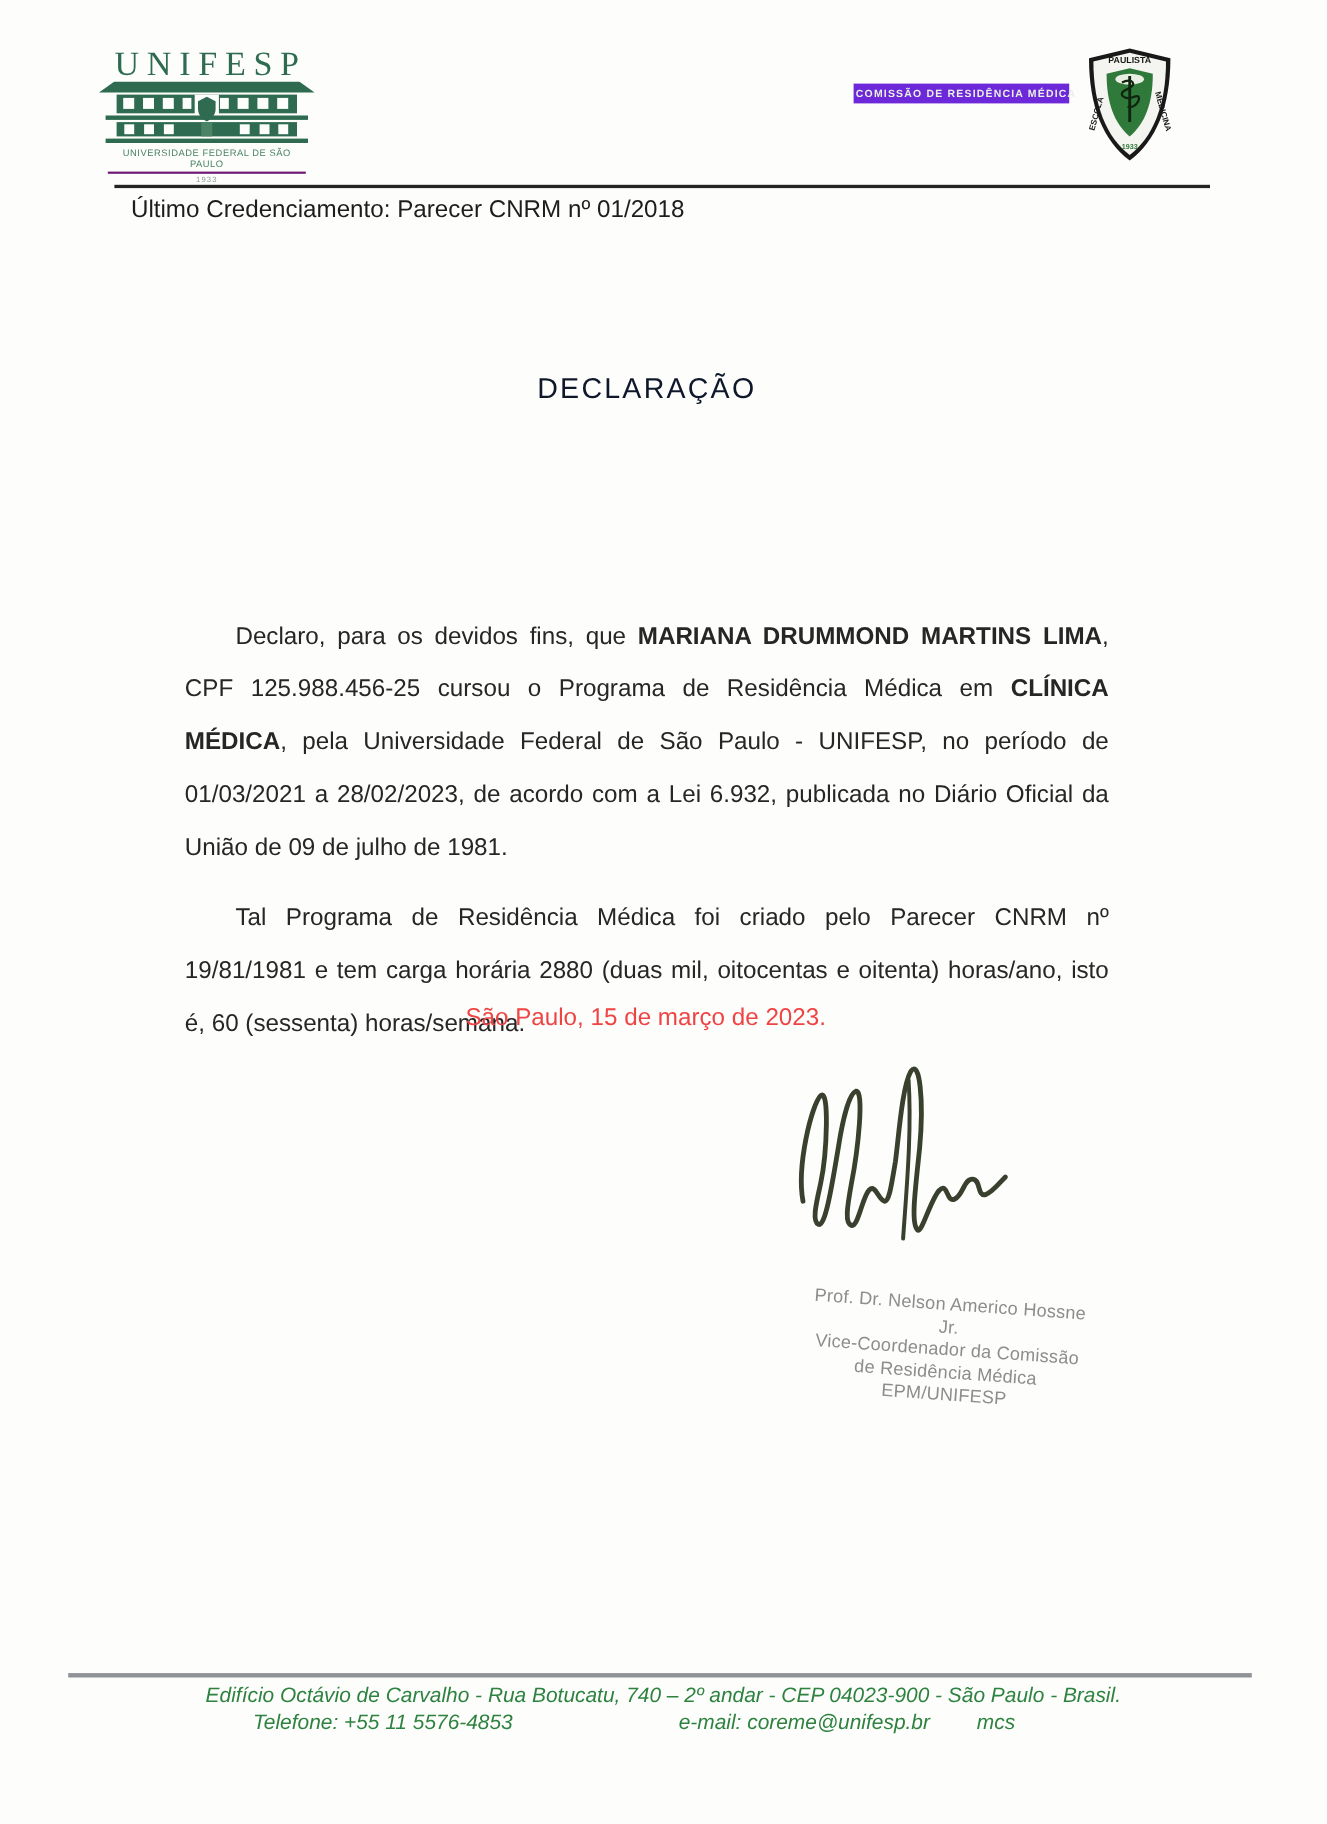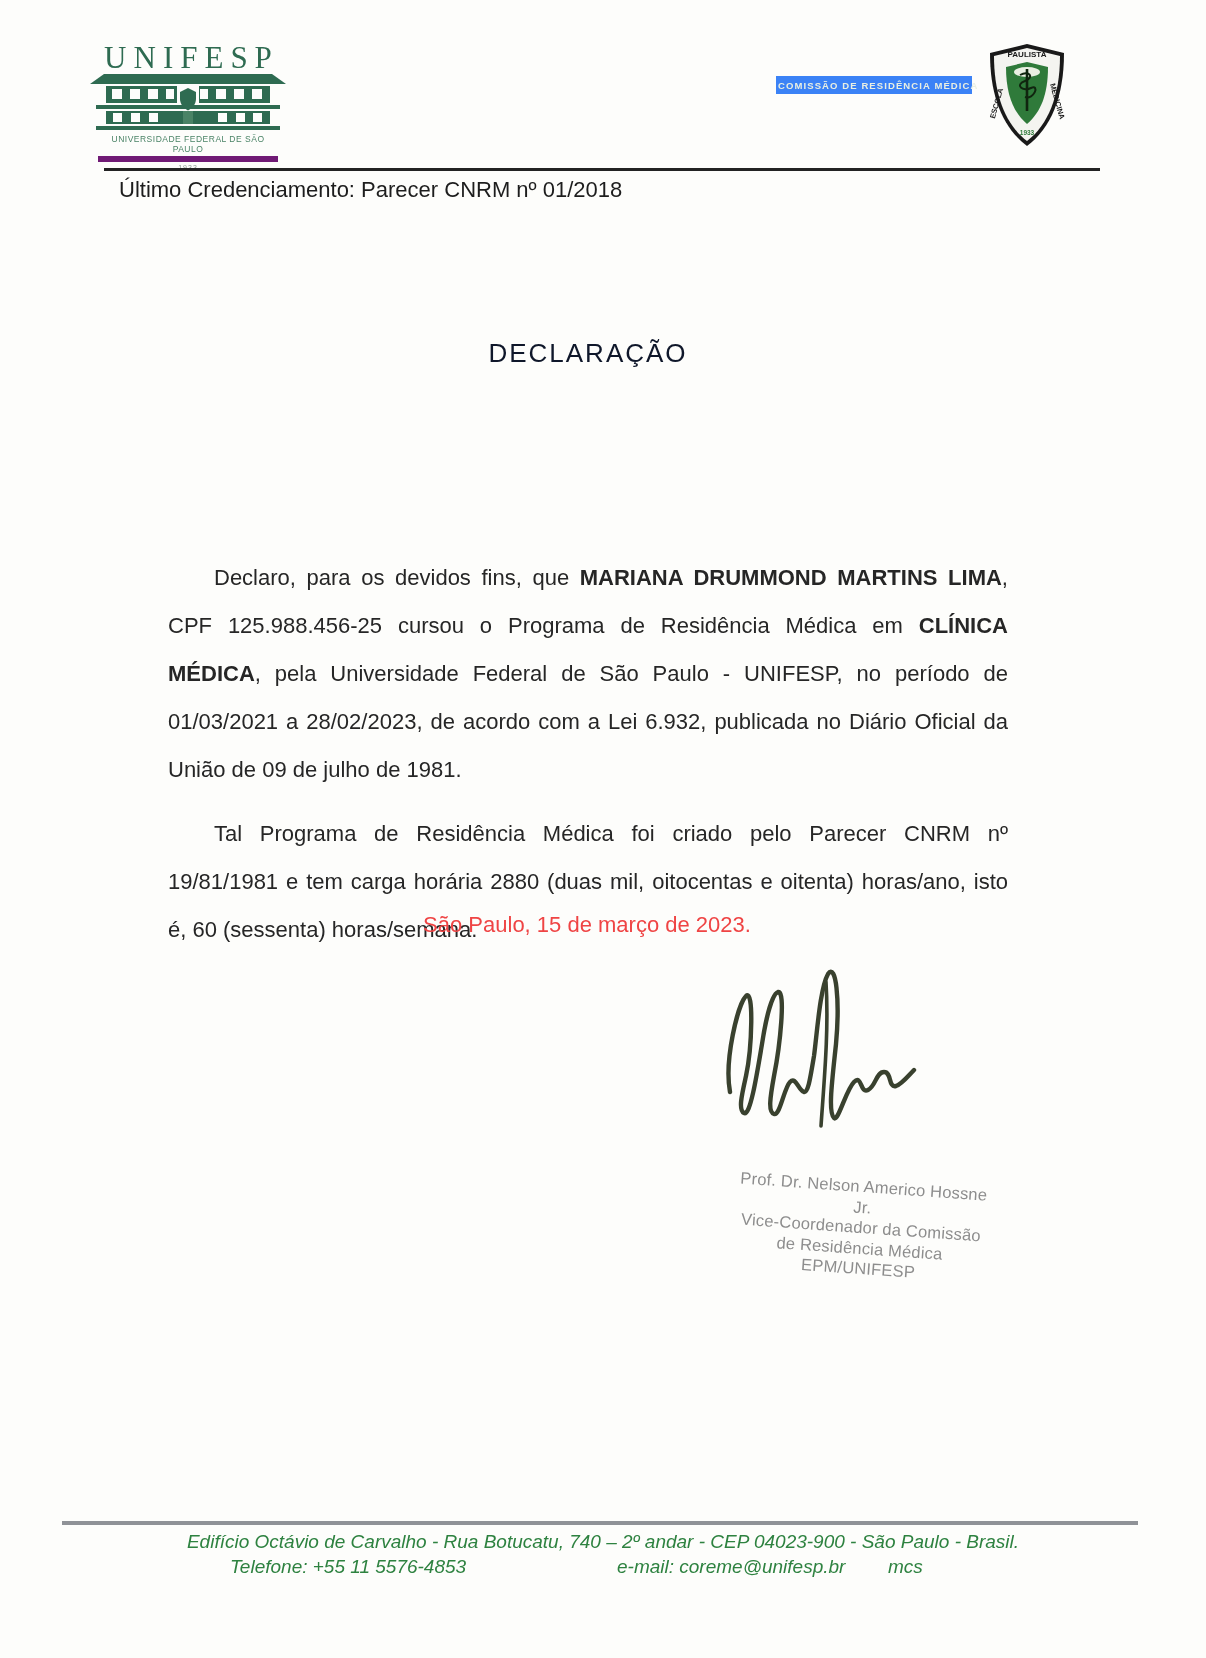--- a/index.html
+++ b/index.html
@@ -6,30 +6,30 @@
   .page{
     position:relative; width:1206px; height:1658px; margin:0 auto;
     background:#fdfdfb; overflow:hidden;
     font-family:"Liberation Sans", sans-serif; color:#262626;
   }
 
   
   .unifesp-logo{position:absolute; left:86px; top:44px; width:204px; text-align:center;}
   .unifesp-title{font-family:"Liberation Serif", serif; font-size:31px; color:var(--unifesp-green,#2e6b51); letter-spacing:7px; text-indent:7px; line-height:28px;}
   .unifesp-building{display:block; margin:2px auto 0;}
-  .unifesp-sub{font-size:8.5px; color:#4a8366; letter-spacing:.5px; margin-top:2px; padding-bottom:2px; border-bottom:6px solid #701a75; width:180px; margin-left:auto; margin-right:auto;}
+  .unifesp-sub{font-size:8.5px; color:#4a8366; letter-spacing:.5px; margin-top:2px; padding-bottom:2px; border-bottom:2px solid #701a75; width:180px; margin-left:auto; margin-right:auto;}
   .unifesp-year{font-size:7px; color:#8a9a90; margin-top:2px; letter-spacing:1px;}
 
   .coreme-logo{position:absolute; left:776px; top:74px; width:196px; text-align:center;}
   .coreme-text{font-size:43px; font-weight:900; letter-spacing:-1px; line-height:42px; white-space:nowrap; position:relative;}
   .coreme-text .g{color:var(--coreme-green,#5d9e33);}
   .coreme-text .k{color:#151515;}
   .coreme-text .g2{color:#79b64a;}
   .coreme-notch{position:absolute; width:9px; height:9px; background:#141414; right:26px; top:17px;}
-  .coreme-banner{background:#3b82f6; color:#e9efe2; font-size:9.5px; font-weight:bold; letter-spacing:1.1px; padding:4px 2px 3px; margin-top:2px; white-space:nowrap;}
+  .coreme-banner{background:#6d28d9; color:#e9efe2; font-size:9.5px; font-weight:bold; letter-spacing:1.1px; padding:4px 2px 3px; margin-top:2px; white-space:nowrap;}
 
   .epm-shield{position:absolute; left:986px; top:42px;}
 
   .header-rule{position:absolute; left:104px; top:168px; width:996px; height:3px; background:#232323;}
   .accreditation{position:absolute; left:119px; top:177px; font-size:22px; color:#1d1d1d;text-align:right;}
 
   
   .doc-title{position:absolute; left:152px; top:338px; width:872px; text-align:center; font-size:26px; letter-spacing:2px; color:#0f172a;}
   .doc-body{position:absolute; left:152px; top:538px; width:872px; font-size:22px; line-height:48px; text-align:justify; color:#262626;}
   .doc-body p{margin:16px; text-indent:46px;}

